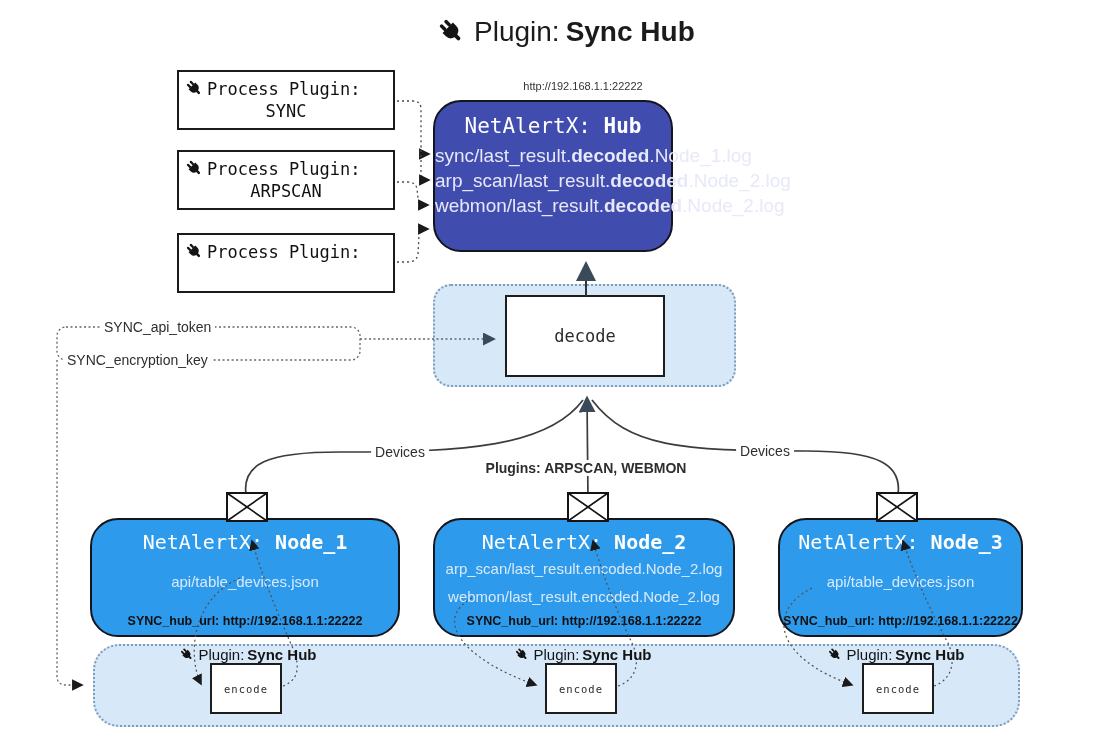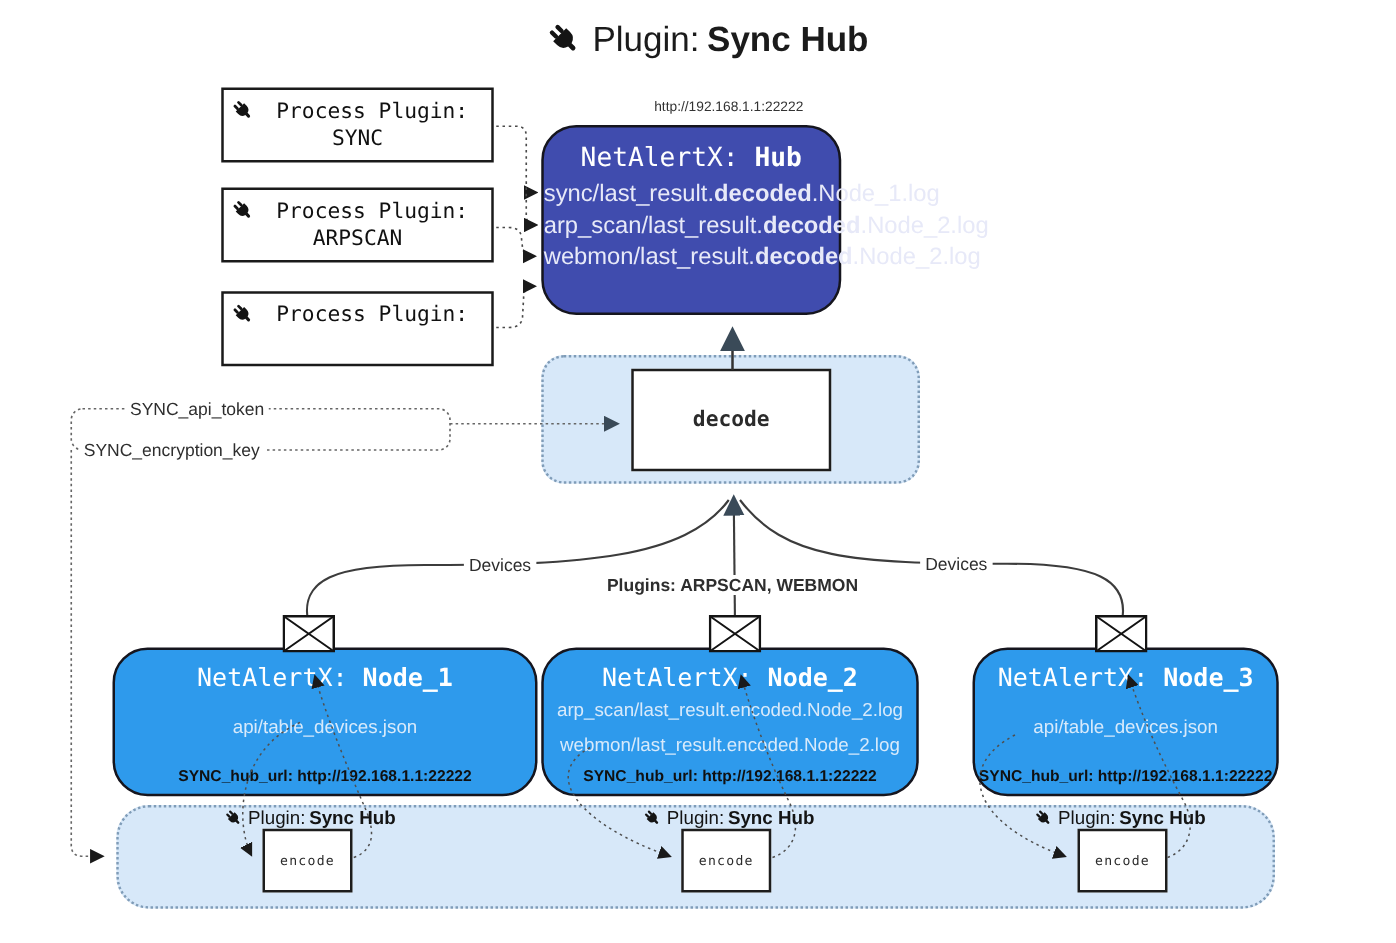--- a/index.html
+++ b/index.html
@@ -8,21 +8,21 @@
 
   
   .title{position:absolute;left:437px;top:16px;display:flex;align-items:center;gap:6px;
          font-size:28px;color:#1b1b1b;}
   .title b{font-weight:700;}
 
   
   .pbox{position:absolute;left:177px;width:218px;height:60px;background:#fff;
         border:2px solid #1a1a1a;box-sizing:border-box;
         font-family:"DejaVu Sans Mono",monospace;font-size:17px;color:#111;}
-  .pline1{display:flex;align-items:center;gap:16px;padding:7px 0 0 6px;}
+  .pline1{display:flex;align-items:center;gap:2px;padding:7px 0 0 6px;}
   .pline2{text-align:center;margin-top:2px;}
 
   
   .huburl{position:absolute;left:433px;top:80px;width:300px;text-align:center;
           font-size:11px;color:#333;}
   .hub{position:absolute;left:433px;top:100px;width:240px;height:152px;box-sizing:border-box;
        background:var(--hub-bg,#404CAE);border:2px solid #15151e;border-radius:28px;}
   .hubtitle{margin-top:12px;text-align:center;font-family:"DejaVu Sans Mono",monospace;
             font-size:21px;color:#fff;}
   .hubtitle b{font-weight:700;}
@@ -31,21 +31,21 @@
   .hf b{font-weight:700;}
 
   
   .panel{position:absolute;background:var(--panel-bg,#D7E8F9);
          border:2px dotted var(--panel-border,#7F9CB8);box-sizing:border-box;}
   .dpanel{left:433px;top:284px;width:303px;height:103px;border-radius:18px;}
   .bpanel{left:93px;top:644px;width:927px;height:83px;border-radius:26px;}
   .whitebox{position:absolute;background:#fff;border:2px solid #1d1d1d;box-sizing:border-box;
             display:flex;align-items:center;justify-content:center;
             font-family:"DejaVu Sans Mono",monospace;color:#2b2b2b;}
-  .decodebox{left:505px;top:295px;width:160px;height:82px;font-size:17px;font-weight:bold;}
+  .decodebox{left:505px;top:295px;width:160px;height:82px;font-size:17px;}
   .encodebox{top:663px;width:72px;height:51px;font-size:10.5px;letter-spacing:1px;}
 
   
   .node{position:absolute;top:518px;height:119px;box-sizing:border-box;
         background:var(--node-bg,#2E9AEC);border:2px solid #15151e;border-radius:28px;}
   .ntitle{margin-top:10px;text-align:center;font-family:"DejaVu Sans Mono",monospace;
           font-size:20px;color:#fff;white-space:nowrap;}
   .ntitle b{font-weight:700;}
   .nfile{text-align:center;font-size:15px;color:var(--node-text,#D8EAFB);white-space:nowrap;}
   .nurl{position:absolute;left:0;right:0;bottom:7px;text-align:center;
@@ -126,21 +126,21 @@
     <div class="hubfiles">
       <div class="hf"><span>sync/last_result.</span><b>decoded</b><span>.Node_1.log</span></div>
       <div class="hf"><span>arp_scan/last_result.</span><b>decoded</b><span>.Node_2.log</span></div>
       <div class="hf"><span>webmon/last_result.</span><b>decoded</b><span>.Node_2.log</span></div>
     </div>
   </div>
 
   <div class="panel dpanel"></div>
   <div class="whitebox decodebox">decode</div>
 
-  <div class="node" style="left:90px;width:340px;">
+  <div class="node" style="left:90px;width:310px;">
     <div class="ntitle"><span>NetAlertX: </span><b>Node_1</b></div>
     <div class="nfile" style="margin-top:19px;">api/table_devices.json</div>
     <div class="nurl">SYNC_hub_url: http://192.168.1.1:22222</div>
   </div>
   <div class="node" style="left:433px;width:302px;">
     <div class="ntitle"><span>NetAlertX: </span><b>Node_2</b></div>
     <div class="nfile" style="margin-top:6px;">arp_scan/last_result.encoded.Node_2.log</div>
     <div class="nfile" style="margin-top:11px;">webmon/last_result.encoded.Node_2.log</div>
     <div class="nurl">SYNC_hub_url: http://192.168.1.1:22222</div>
   </div>

